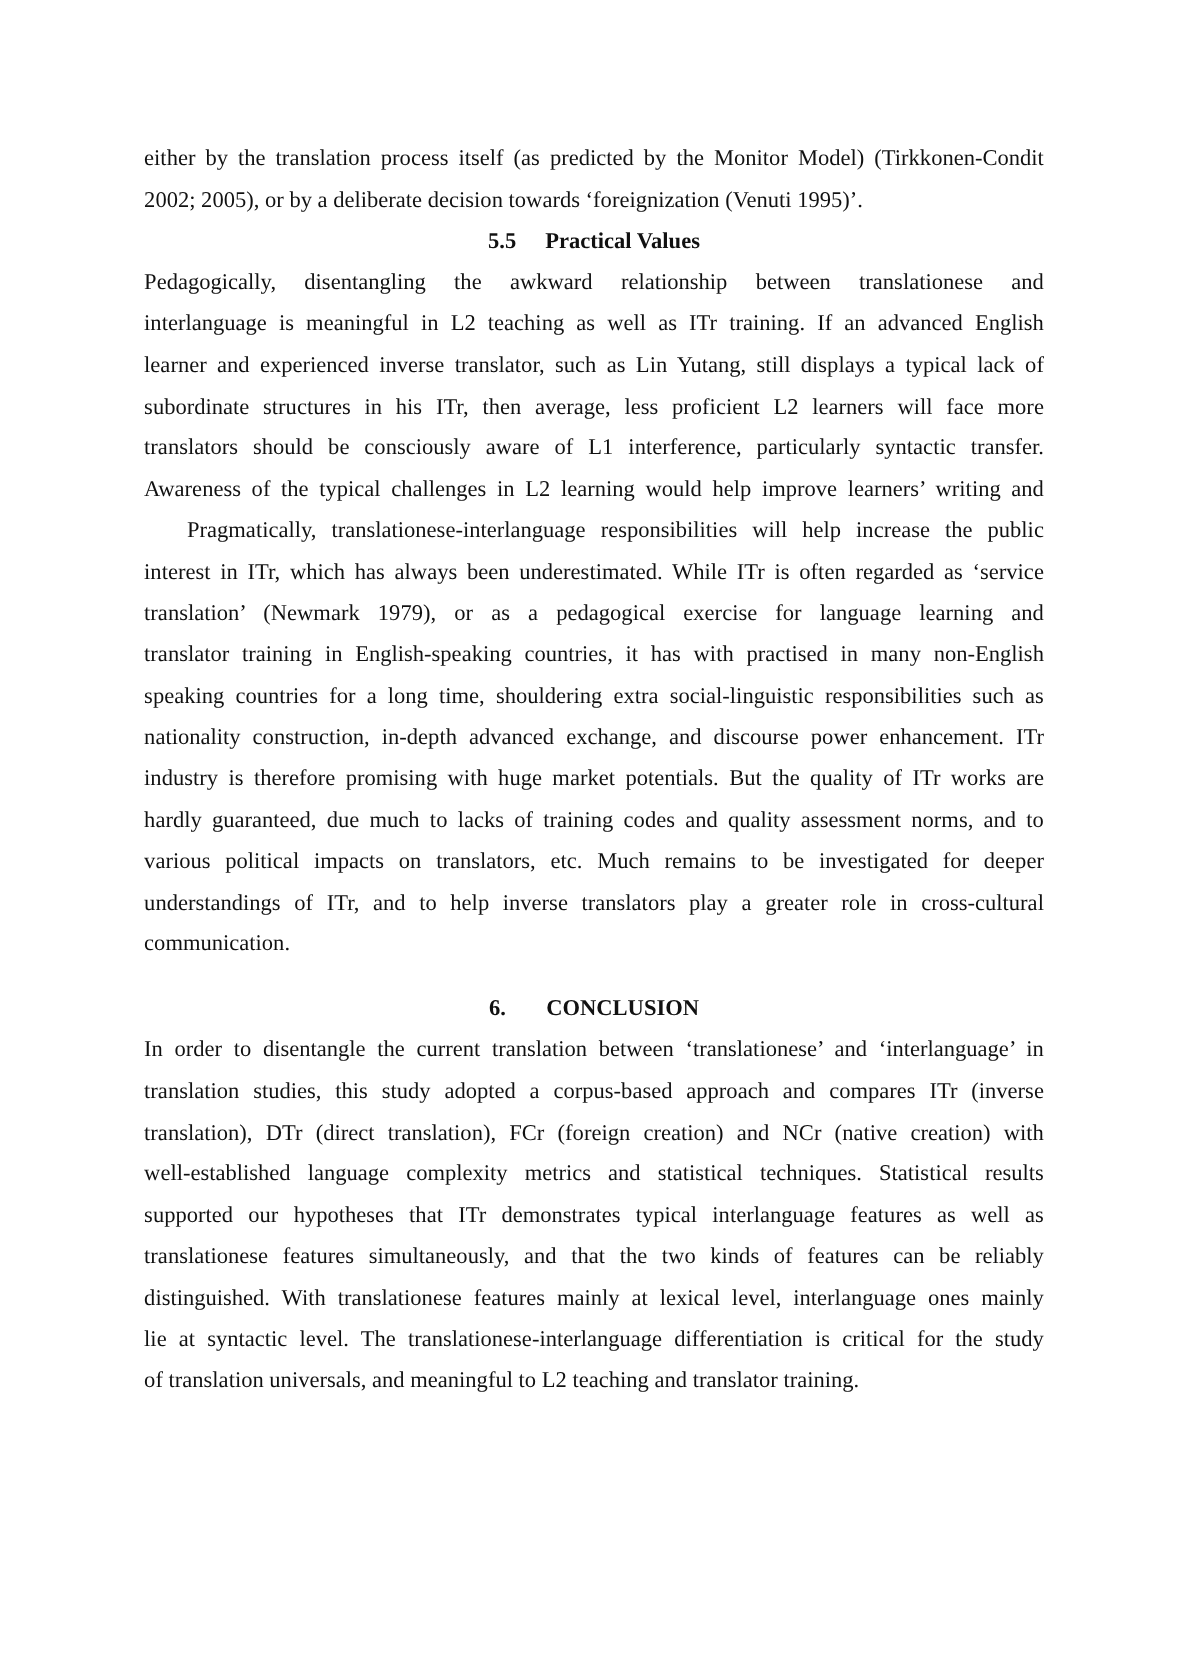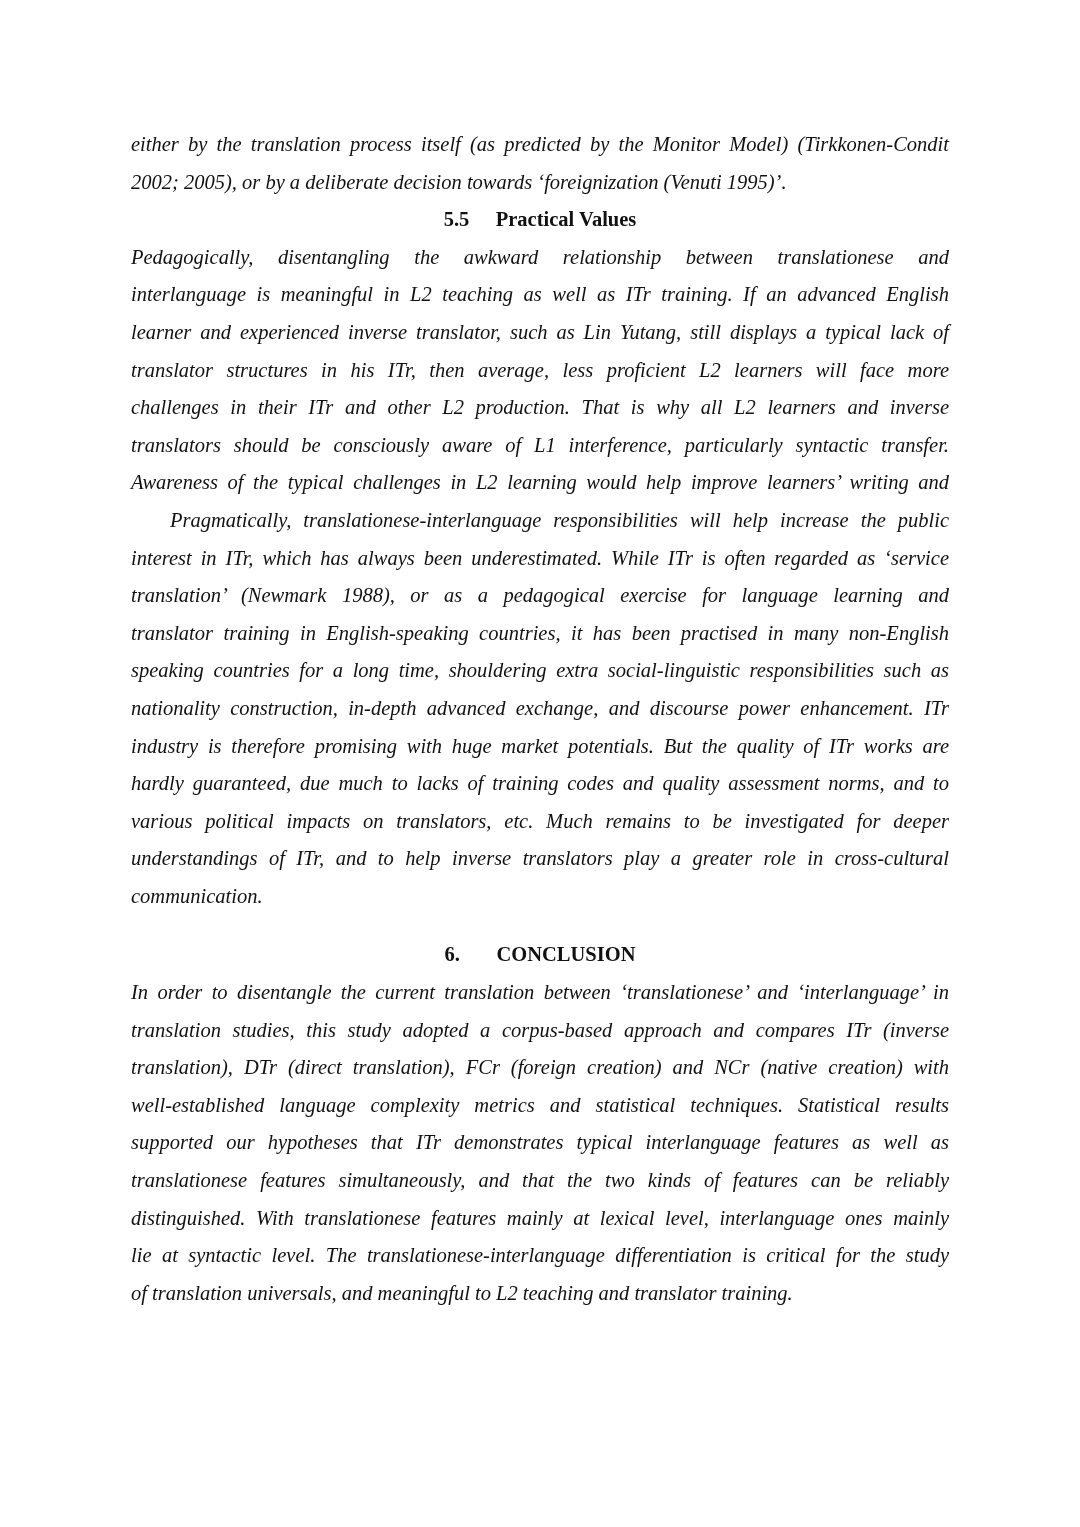--- a/index.html
+++ b/index.html
@@ -23,21 +23,20 @@
   }
   .line {
     display: block;
     font-size: 20.5px;
     line-height: 37.6px;
     height: 37.6px;
     text-align: justify;
     text-align-last: justify;
     white-space: nowrap;
     overflow: visible;
-    font-style: italic;
   }
   .line.last {
     text-align-last: left;
   }
   .line.indent {
     text-indent: 39px;
   }
   .heading {
     display: block;
     font-size: 20.5px;
@@ -66,31 +65,30 @@
   </div>
 
   <div class="heading">
     <span class="num">5.5</span><span>Practical Values</span>
   </div>
 
   <div>
     <span class="line">Pedagogically, disentangling the awkward relationship between translationese and</span>
     <span class="line">interlanguage is meaningful in L2 teaching as well as ITr training. If an advanced English</span>
     <span class="line">learner and experienced inverse translator, such as Lin Yutang, still displays a typical lack of</span>
-    <span class="line">translator structures in his ITr, then average, less proficient L2 learners will face more</span>
-    <span class="line">challenges in their ITr and other L2 production. That is why all L2 learners and inverse</span>
+    <span class="line">subordinate structures in his ITr, then average, less proficient L2 learners will face more</span>
     <span class="line">translators should be consciously aware of L1 interference, particularly syntactic transfer.</span>
     <span class="line">Awareness of the typical challenges in L2 learning would help improve learners’ writing and</span>
   </div>
 
   <div>
     <span class="line indent">Pragmatically, translationese-interlanguage responsibilities will help increase the public</span>
     <span class="line">interest in ITr, which has always been underestimated. While ITr is often regarded as ‘service</span>
-    <span class="line">translation’ (Newmark 1988), or as a pedagogical exercise for language learning and</span>
-    <span class="line">translator training in English-speaking countries, it has been practised in many non-English</span>
+    <span class="line">translation’ (Newmark 1979), or as a pedagogical exercise for language learning and</span>
+    <span class="line">translator training in English-speaking countries, it has with practised in many non-English</span>
     <span class="line">speaking countries for a long time, shouldering extra social-linguistic responsibilities such as</span>
     <span class="line">nationality construction, in-depth advanced exchange, and discourse power enhancement. ITr</span>
     <span class="line">industry is therefore promising with huge market potentials. But the quality of ITr works are</span>
     <span class="line">hardly guaranteed, due much to lacks of training codes and quality assessment norms, and to</span>
     <span class="line">various political impacts on translators, etc. Much remains to be investigated for deeper</span>
     <span class="line">understandings of ITr, and to help inverse translators play a greater role in cross-cultural</span>
     <span class="line last">communication.</span>
   </div>
 
   <div class="spacer"></div>

